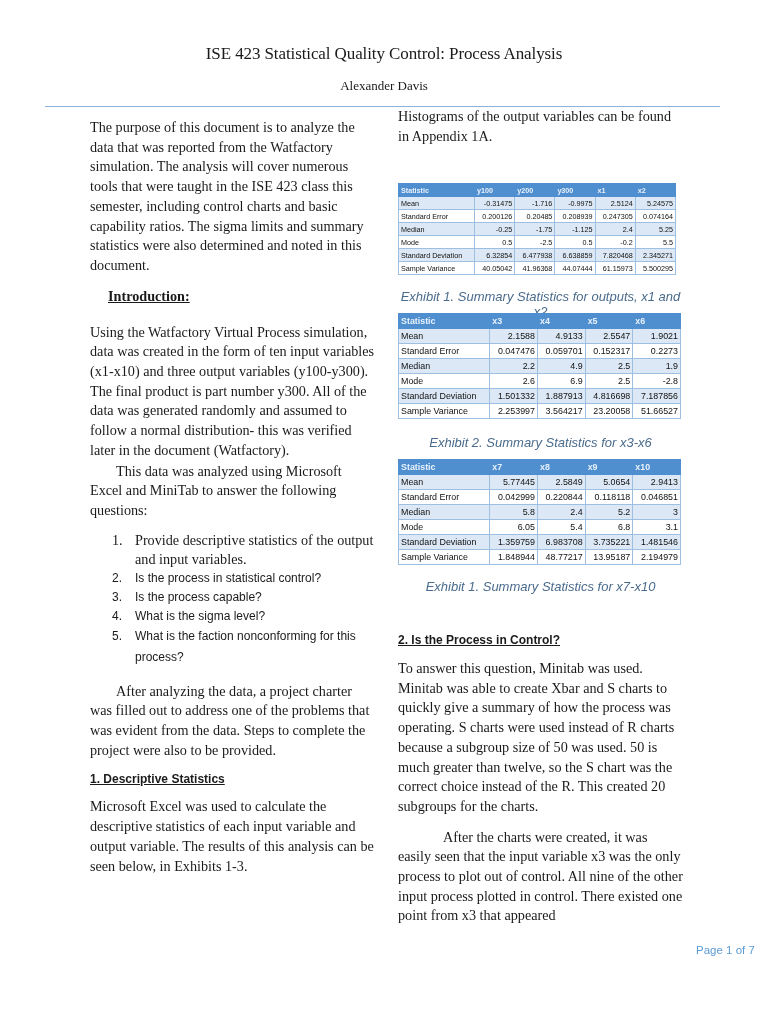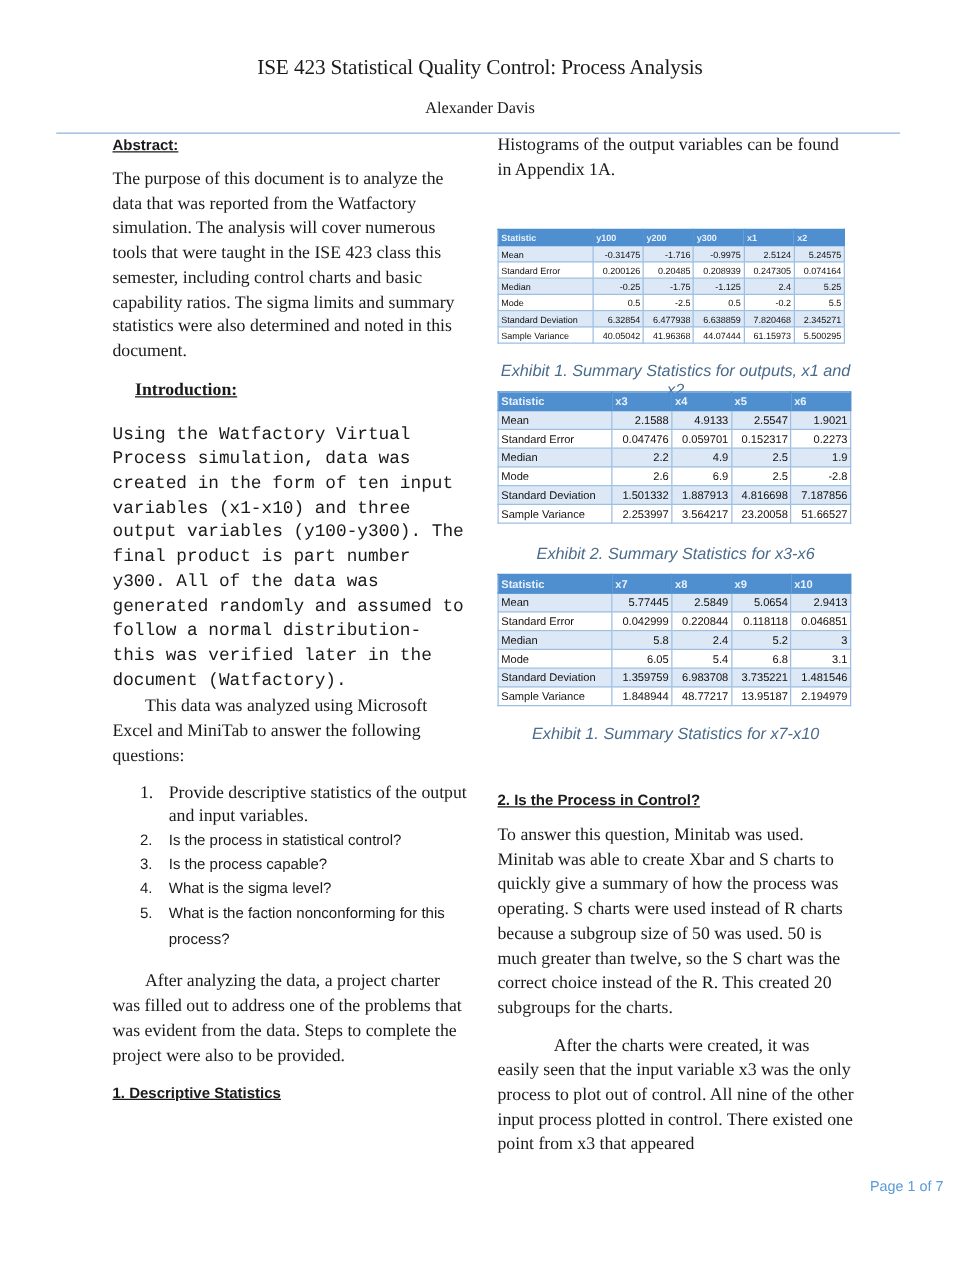--- a/index.html
+++ b/index.html
@@ -66,24 +66,23 @@
   }
 </style>
 </head>
 <body>
 
 <div class="title">ISE 423 Statistical Quality Control: Process Analysis</div>
 <div class="author">Alexander Davis</div>
 <div class="rule"></div>
 
 <div class="col col-left">
-  <p class="h-sans" style="margin-top:2px;">Abstract:</p>
   <p class="p" style="margin-top:11px;">The purpose of this document is to analyze the data that was reported from the Watfactory simulation. The analysis will cover numerous tools that were taught in the ISE 423 class this semester, including control charts and basic capability ratios. The sigma limits and summary statistics were also determined and noted in this document.</p>
   <p class="h-serif" style="margin-top:12px;">Introduction:</p>
-  <p class="p" style="margin-top:12px;font-family:Liberation Mono, monospace;">Using the Watfactory Virtual Process simulation, data was created in the form of ten input variables (x1-x10) and three output variables (y100-y300). The final product is part number y300. All of the data was generated randomly and assumed to follow a normal distribution- this was verified later in the document (Watfactory).</p>
+  <p class="p" style="margin-top:12px;">Using the Watfactory Virtual Process simulation, data was created in the form of ten input variables (x1-x10) and three output variables (y100-y300). The final product is part number y300. All of the data was generated randomly and assumed to follow a normal distribution- this was verified later in the document (Watfactory).</p>
   <p class="p indent" style="margin-top:1px;">This data was analyzed using Microsoft Excel and MiniTab to answer the following questions:</p>
   <ol style="margin-top:10px;">
     <li class="q-serif">
       <span class="num">1.</span>
       <span>Provide descriptive statistics of the output and input variables.</span>
     </li>
     <li class="q-sans">
       <span class="num">2.</span>
       <span>Is the process in statistical control?</span>
     </li>
@@ -95,20 +94,21 @@
       <span class="num">4.</span>
       <span>What is the sigma level?</span>
     </li>
     <li class="q-sans" style="line-height:21px;">
       <span class="num">5.</span>
       <span>What is the faction nonconforming for this process?</span>
     </li>
   </ol>
   <p class="p indent" style="margin-top:14px;">After analyzing the data, a project charter was filled out to address one of the problems that was evident from the data. Steps to complete the project were also to be provided.</p>
   <p class="h-sans" style="margin-top:12px;">1. Descriptive Statistics</p>
+  <p class="p" style="margin-top:11px;">Microsoft Excel was used to calculate the descriptive statistics of each input variable and output variable. The results of this analysis can be seen below, in Exhibits 1-3.</p>
 </div>
 
 <div class="col col-right">
   <p class="p">Histograms of the output variables can be found in Appendix 1A.</p>
 </div>
 
 <table class="stat t1">
   <thead>
     <tr>
       <th>Statistic</th>

